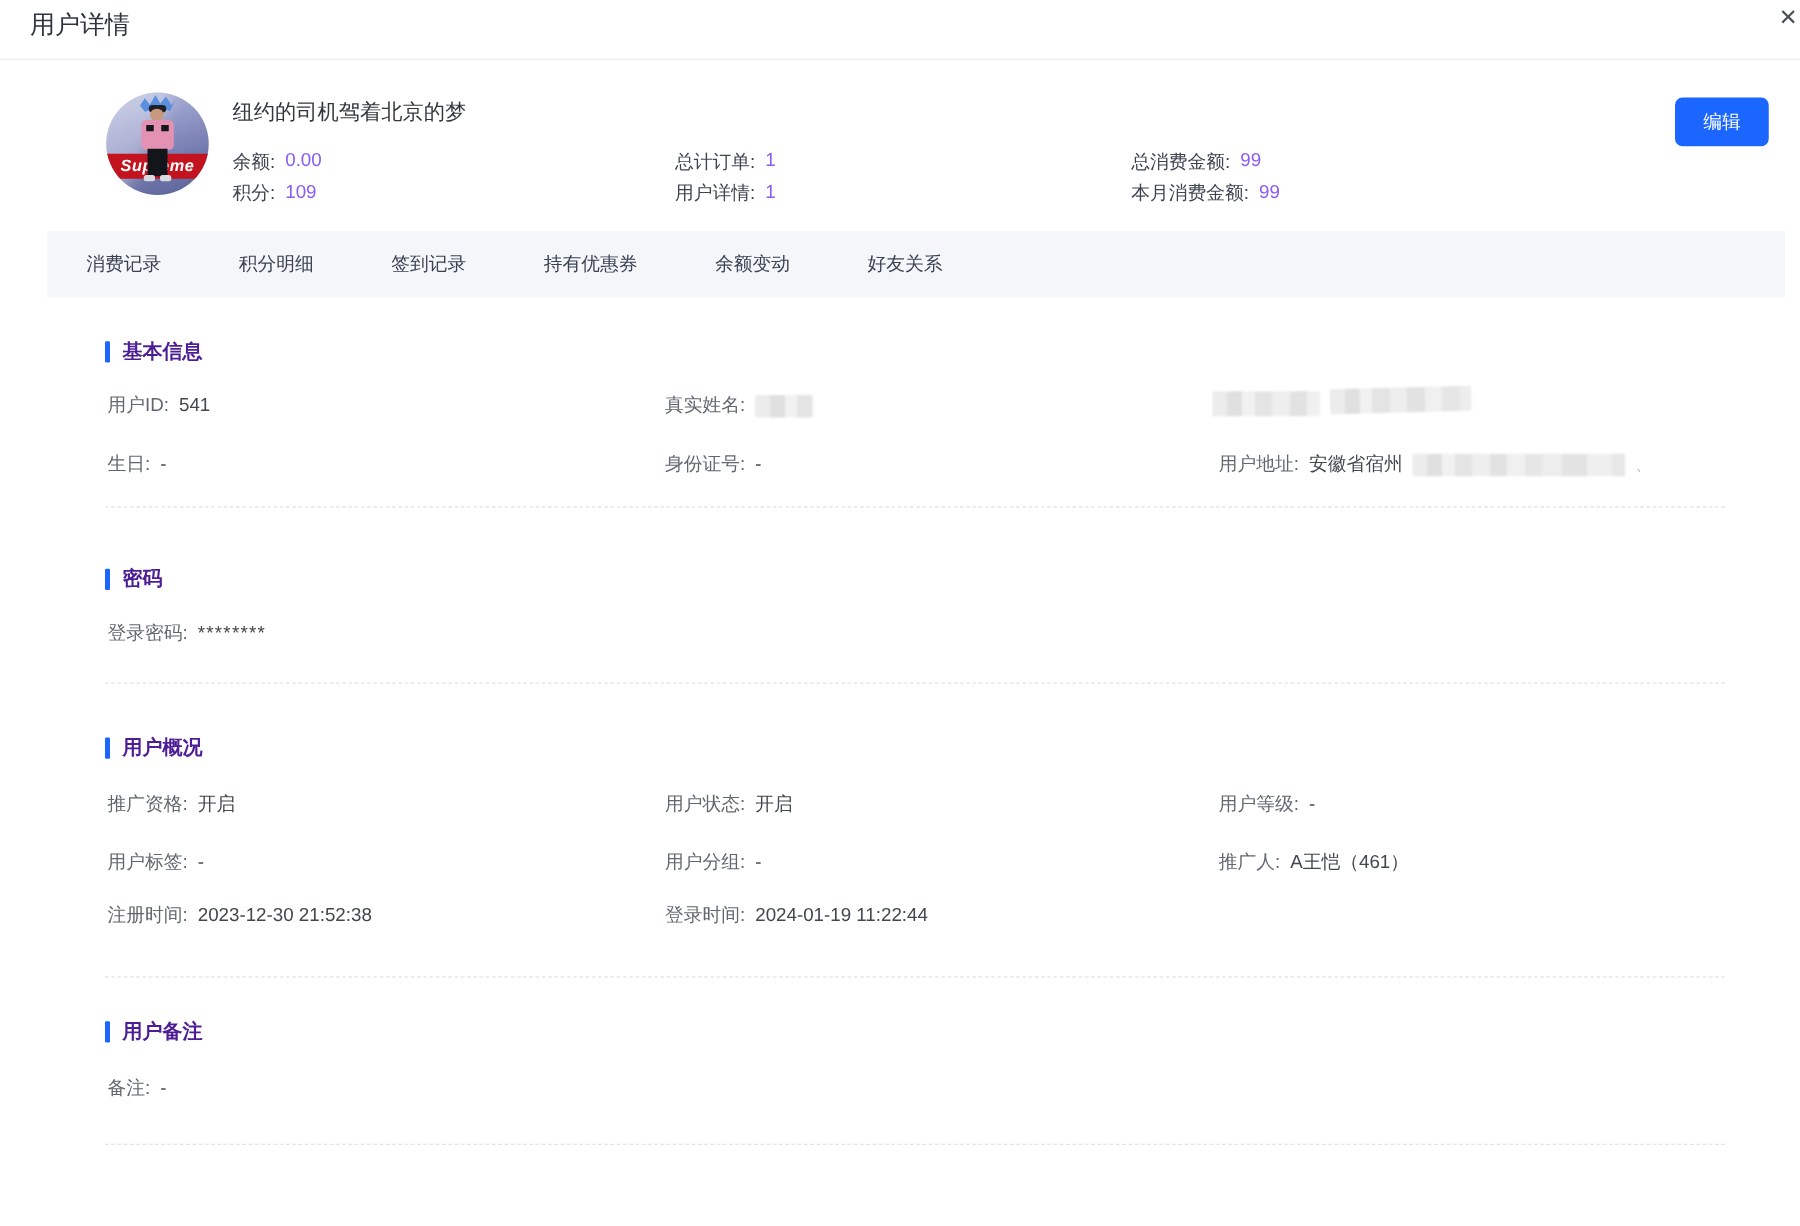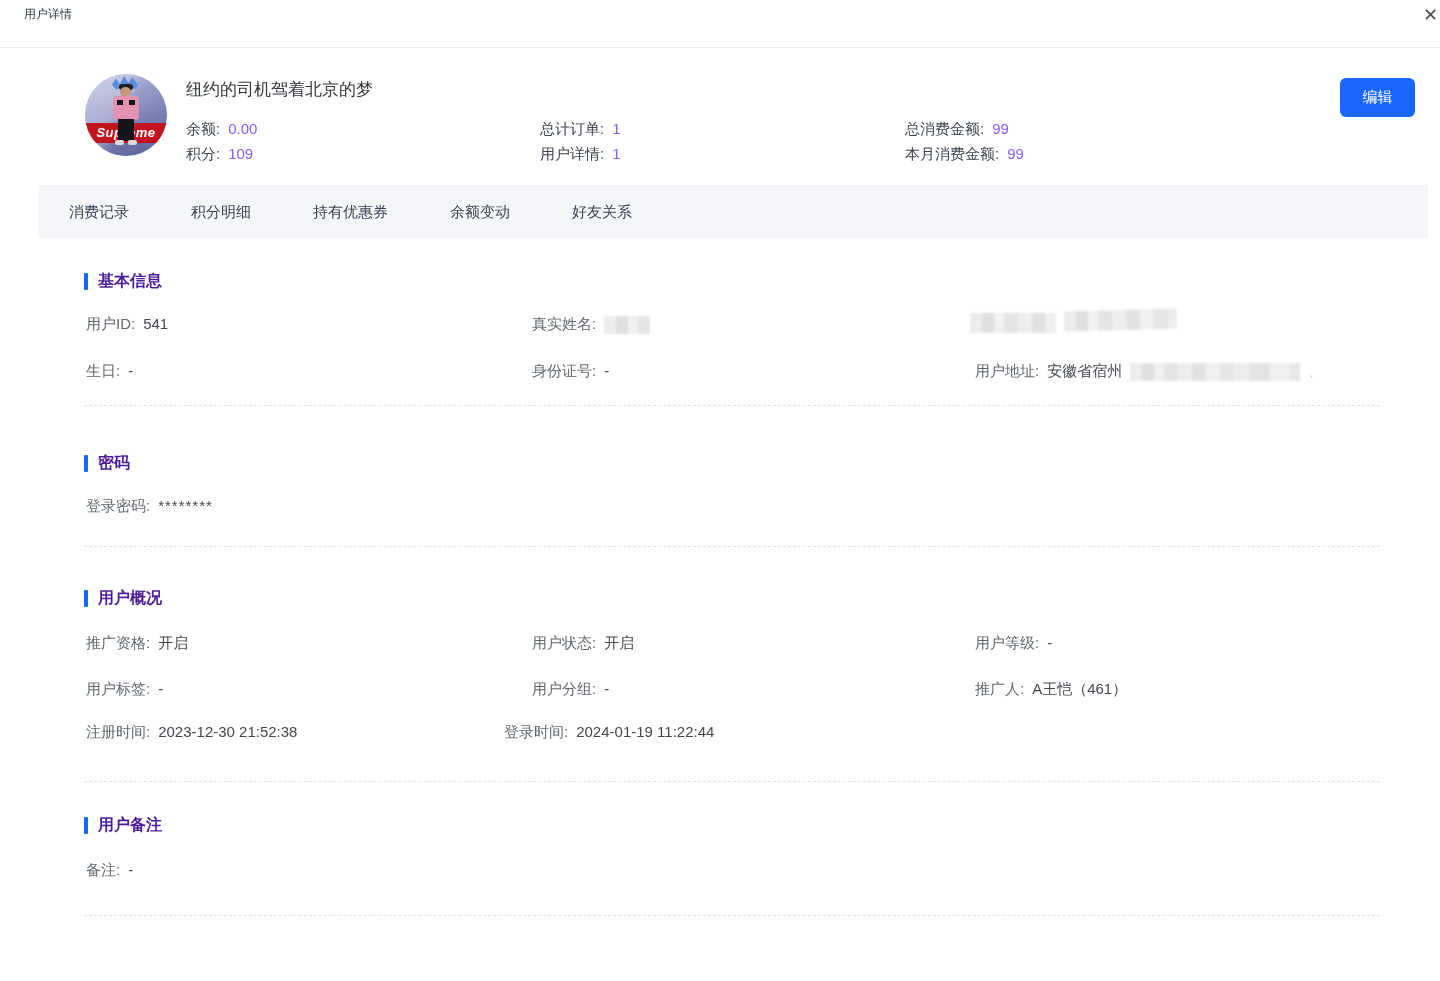--- a/index.html
+++ b/index.html
@@ -2,21 +2,21 @@
 <html><head>
 <meta charset="utf-8">
 <style>
   * { margin:0; padding:0; box-sizing:border-box; }
   html,body { width:1440px; height:981px; background:#fff; overflow:hidden; }
   body { font-family:"Liberation Sans","DejaVu Sans",sans-serif; position:relative; }
 
   .abs { position:absolute; }
 
   
-  .modal-title { left:24px; top:6px; font-size:12px; color:#2e353e; }
+  .modal-title { left:24px; top:6px; font-size:20px; color:#2e353e; }
   .close-icon { right:-7px; top:4px; font-size:18px; color:#4a4f55; cursor:pointer; width:24px; }
   .header-divider { top:47px; left:0; width:1440px; height:0; border-top:1px solid #ebedf0; }
 
   
   .avatar { left:85px; top:74px; width:82px; height:82px; border-radius:50%; overflow:hidden; background:linear-gradient(160deg,#b9c0e0 0%, #8d93c3 42%, #6d74a8 72%, #5b6299 100%); }
   .avatar-streak { position:absolute; left:-12px; top:-16px; width:48px; height:96px; background:rgba(255,255,255,0.30); transform:rotate(26deg); filter:blur(6px); }
   .avatar-splash { position:absolute; left:27px; top:2px; width:28px; height:14px; background:#5a8fe0; clip-path:polygon(0% 60%,14% 18%,28% 55%,44% 0%,58% 48%,74% 8%,90% 58%,100% 30%,86% 92%,50% 70%,14% 96%); }
   .avatar-band { position:absolute; left:0; top:49px; width:82px; height:20px; background:#c2131f; color:#fff; font-style:italic; font-weight:bold; font-size:13px; line-height:20px; text-align:center; letter-spacing:0.5px; }
   .avatar-cap { position:absolute; left:34px; top:10px; width:14px; height:6px; background:#1f2126; border-radius:3px; }
   .avatar-head { position:absolute; left:35px; top:13px; width:11px; height:10px; background:#c9997f; border-radius:50%; }
@@ -99,20 +99,21 @@
 <div class="abs stat" style="left:905px;top:145px">
   <span class="slabel">本月消费金额:</span>
   <span class="svalue">99</span>
 </div>
 
 <button class="abs edit-btn">编辑</button>
 
 <div class="abs tabbar">
   <div class="tab">消费记录</div>
   <div class="tab">积分明细</div>
+  <div class="tab">签到记录</div>
   <div class="tab">持有优惠券</div>
   <div class="tab">余额变动</div>
   <div class="tab">好友关系</div>
 </div>
 
 <div class="abs sec-header" style="left:84px;top:271px">
   <div class="sec-bar"></div>
   <div class="sec-title">基本信息</div>
 </div>
 
@@ -183,21 +184,21 @@
 </div>
 <div class="abs field" style="left:975px;top:680px">
   <span class="flabel">推广人:</span>
   <span class="fvalue">A王恺（461）</span>
 </div>
 
 <div class="abs field" style="left:86px;top:723px">
   <span class="flabel">注册时间:</span>
   <span class="fvalue">2023-12-30 21:52:38</span>
 </div>
-<div class="abs field" style="left:504px;top:723px">
+<div class="abs field" style="left:532px;top:723px">
   <span class="flabel">登录时间:</span>
   <span class="fvalue">2024-01-19 11:22:44</span>
 </div>
 
 <div class="abs dashed-divider" style="top:781px"></div>
 
 <div class="abs sec-header" style="left:84px;top:815px">
   <div class="sec-bar"></div>
   <div class="sec-title">用户备注</div>
 </div>

